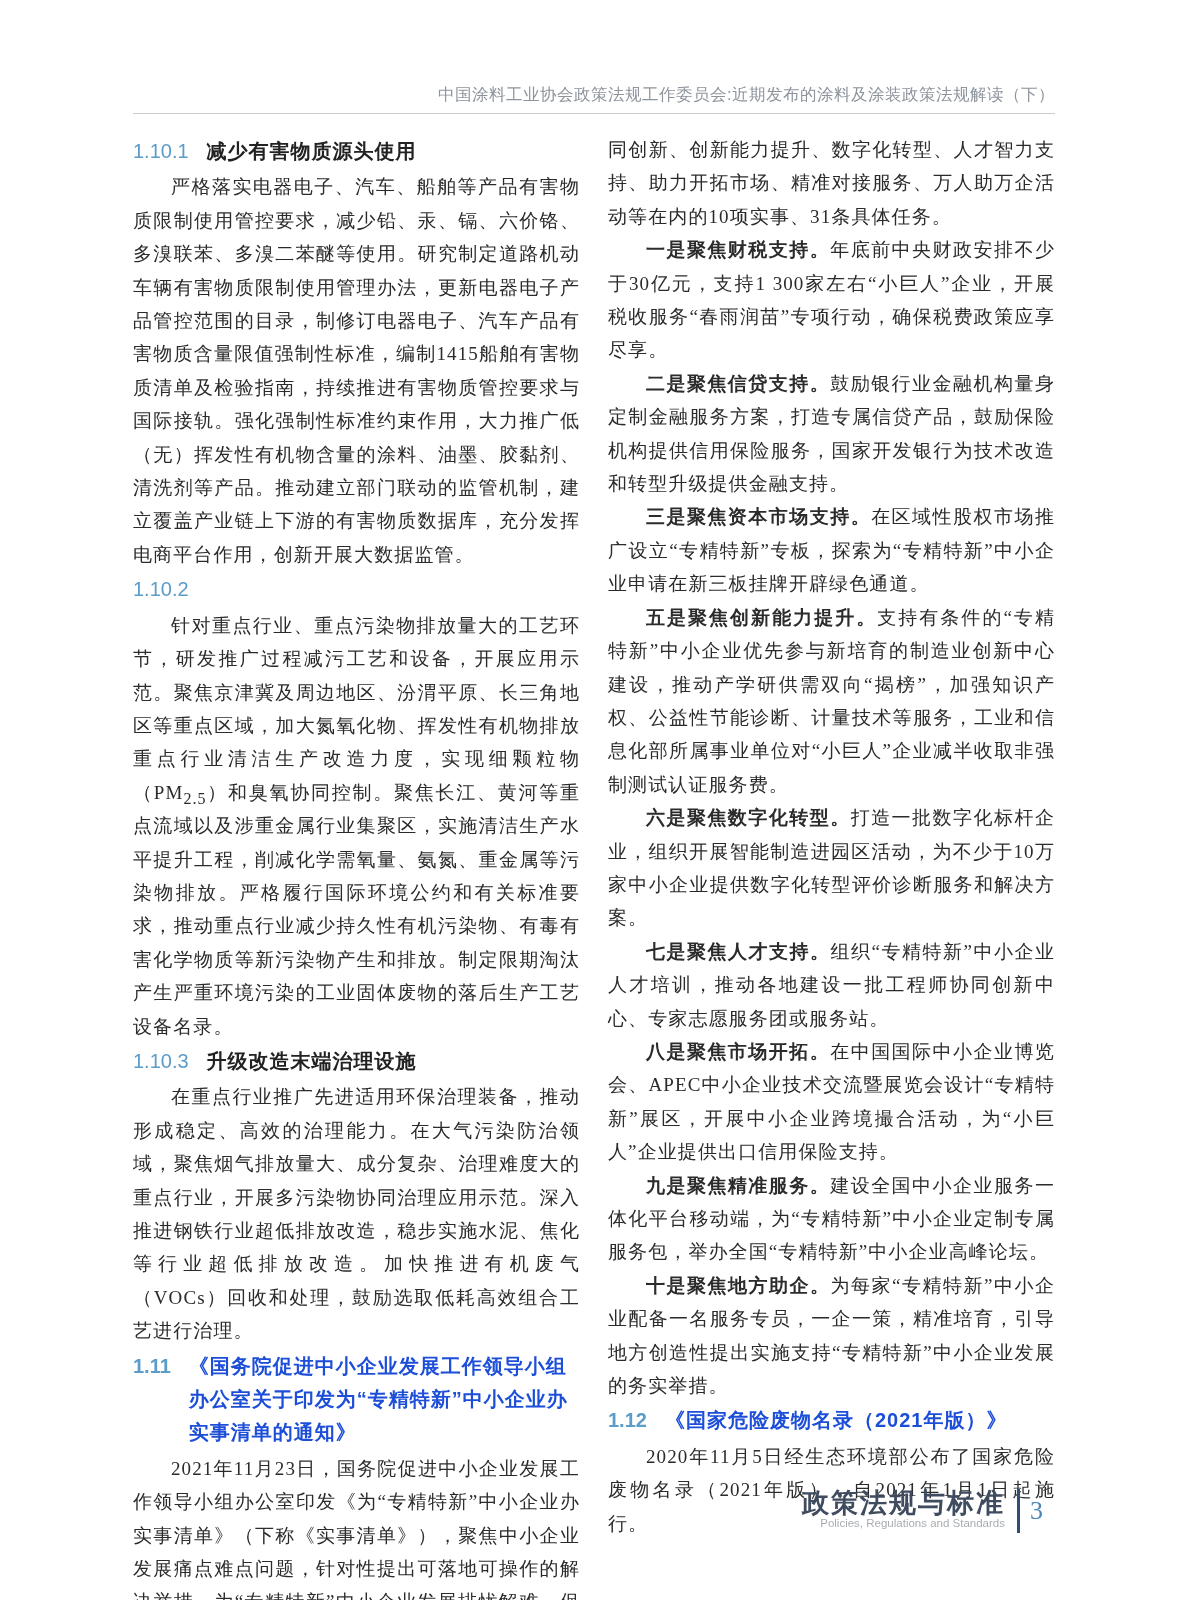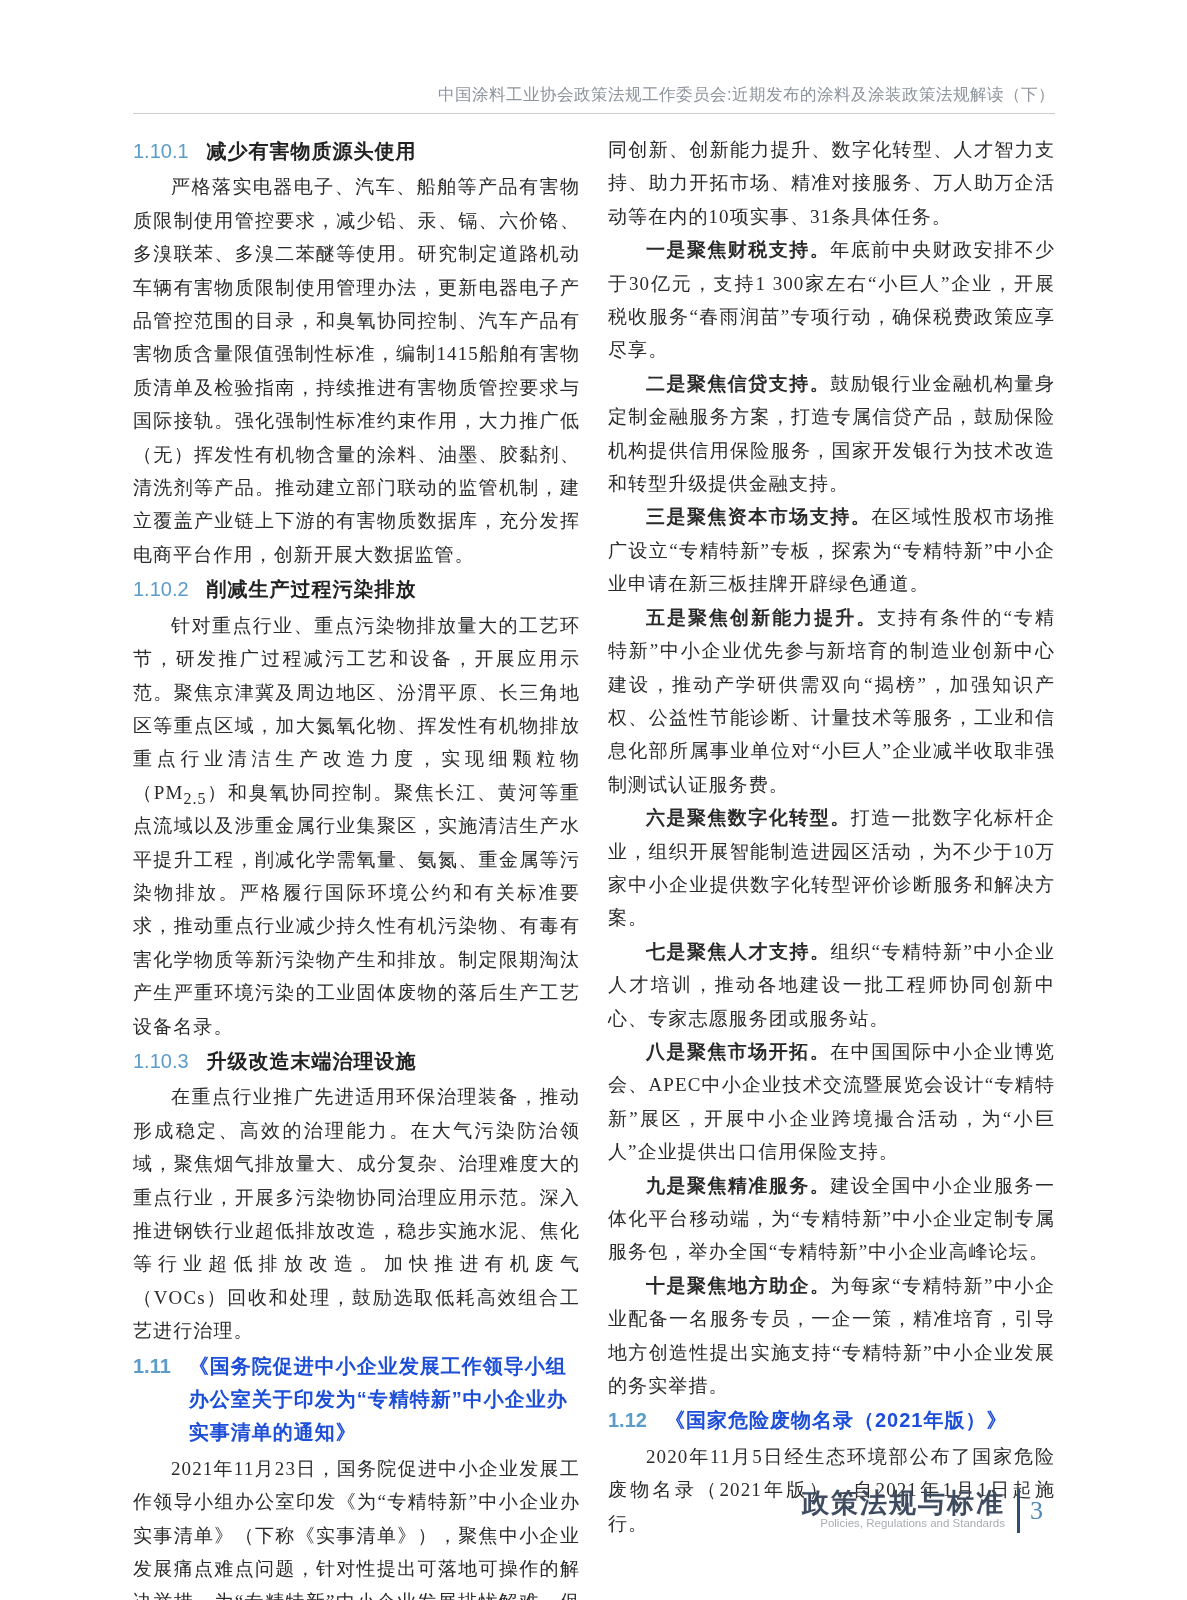--- a/index.html
+++ b/index.html
@@ -110,25 +110,24 @@
   <div class="head-rule"></div>
 
   <div class="content">
 
     <div class="col">
 
       <div class="sec-h">
         <span class="sec-num">1.10.1</span>
         <span class="sec-title">减少有害物质源头使用</span>
       </div>
-      <p class="para">严格落实电器电子、汽车、船舶等产品有害物质限制使用管控要求，减少铅、汞、镉、六价铬、多溴联苯、多溴二苯醚等使用。研究制定道路机动车辆有害物质限制使用管理办法，更新电器电子产品管控范围的目录，和臭氧协同控制、汽车产品有害物质含量限值强制性标准，编制1415船舶有害物质清单及检验指南，持续推进有害物质管控要求与国际接轨。强化强制性标准约束作用，大力推广低（无）挥发性有机物含量的涂料、油墨、胶黏剂、清洗剂等产品。推动建立部门联动的监管机制，建立覆盖产业链上下游的有害物质数据库，充分发挥电商平台作用，创新开展大数据监管。</p>
+      <p class="para">严格落实电器电子、汽车、船舶等产品有害物质限制使用管控要求，减少铅、汞、镉、六价铬、多溴联苯、多溴二苯醚等使用。研究制定道路机动车辆有害物质限制使用管理办法，更新电器电子产品管控范围的目录，制修订电器电子、汽车产品有害物质含量限值强制性标准，编制1415船舶有害物质清单及检验指南，持续推进有害物质管控要求与国际接轨。强化强制性标准约束作用，大力推广低（无）挥发性有机物含量的涂料、油墨、胶黏剂、清洗剂等产品。推动建立部门联动的监管机制，建立覆盖产业链上下游的有害物质数据库，充分发挥电商平台作用，创新开展大数据监管。</p>
 
       <div class="sec-h">
         <span class="sec-num">1.10.2</span>
-        <span class="sec-title">削减生产过程污染排放</span>
       </div>
       <p class="para"><span>针对重点行业、重点污染物排放量大的工艺环节，研发推广过程减污工艺和设备，开展应用示范。聚焦京津冀及周边地区、汾渭平原、长三角地区等重点区域，加大氮氧化物、挥发性有机物排放重点行业清洁生产改造力度，实现细颗粒物（PM</span><sub>2.5</sub><span>）和臭氧协同控制。聚焦长江、黄河等重点流域以及涉重金属行业集聚区，实施清洁生产水平提升工程，削减化学需氧量、氨氮、重金属等污染物排放。严格履行国际环境公约和有关标准要求，推动重点行业减少持久性有机污染物、有毒有害化学物质等新污染物产生和排放。制定限期淘汰产生严重环境污染的工业固体废物的落后生产工艺设备名录。</span></p>
 
       <div class="sec-h">
         <span class="sec-num">1.10.3</span>
         <span class="sec-title">升级改造末端治理设施</span>
       </div>
       <p class="para">在重点行业推广先进适用环保治理装备，推动形成稳定、高效的治理能力。在大气污染防治领域，聚焦烟气排放量大、成分复杂、治理难度大的重点行业，开展多污染物协同治理应用示范。深入推进钢铁行业超低排放改造，稳步实施水泥、焦化等行业超低排放改造。加快推进有机废气（VOCs）回收和处理，鼓励选取低耗高效组合工艺进行治理。</p>
 
       <div class="sec-h blue">

